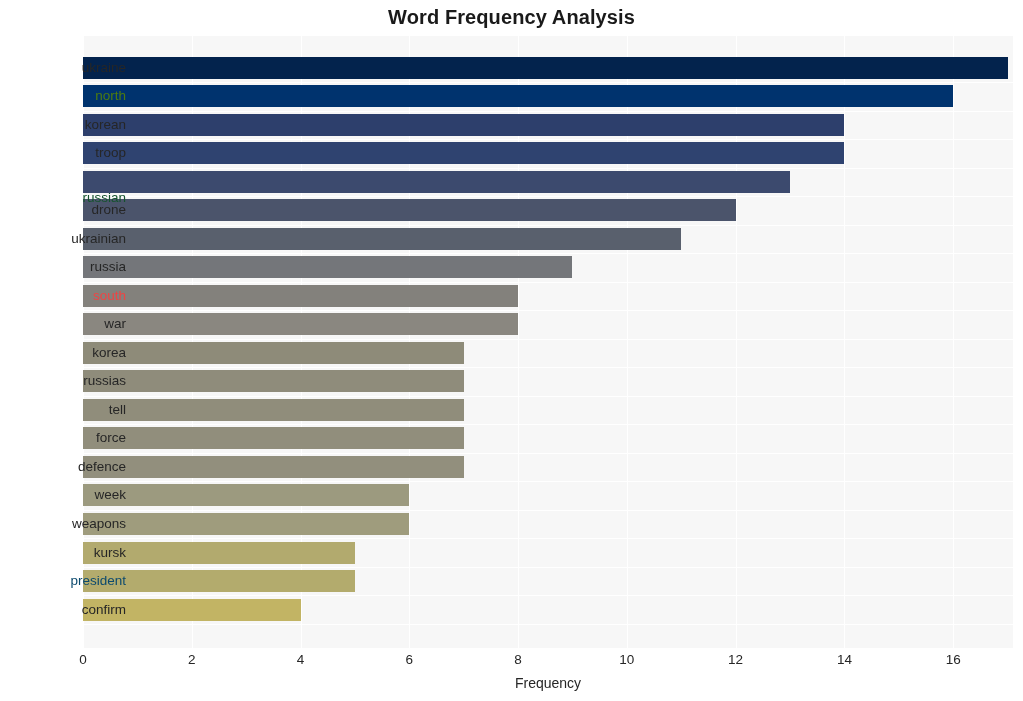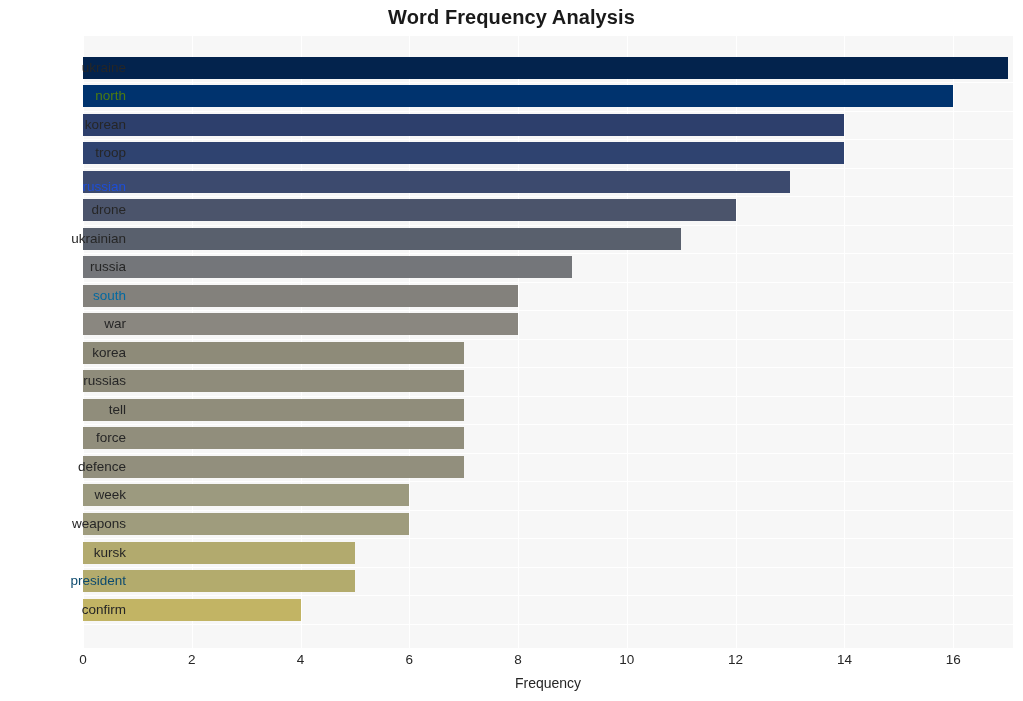--- a/index.html
+++ b/index.html
@@ -160,25 +160,25 @@
       <div class="gridline-h" style="top: 559.266px; background: rgb(255, 255, 255);"></div>
       <div class="bar" title="confirm: 4" style="left: 0px; top: 562.518px; width: 217.544px; background: rgb(194, 180, 100);"></div>
       <div class="gridline-h" style="top: 587.771px; background: rgb(255, 255, 255);"></div>
     </div>
 
   <div class="ylabels" id="ylabels">
       <div class="ylabel" style="top: 24.9255px; color: rgb(38, 38, 38);">ukraine</div>
       <div class="ylabel" style="top: 53.4304px; color: #4d7c0f;">north</div>
       <div class="ylabel" style="top: 81.9353px; color: rgb(38, 38, 38);">korean</div>
       <div class="ylabel" style="top: 110.44px; color: rgb(38, 38, 38);">troop</div>
-      <div class="ylabel" style="top: 144px; color: #1d4ed8;">russian</div>
+      <div class="ylabel" style="top: 155px; color: #14532d;">russian</div>
       <div class="ylabel" style="top: 167.45px; color: rgb(38, 38, 38);">drone</div>
       <div class="ylabel" style="top: 195.955px; color: rgb(38, 38, 38);">ukrainian</div>
       <div class="ylabel" style="top: 224.46px; color: rgb(38, 38, 38);">russia</div>
-      <div class="ylabel" style="top: 252.965px; color: #0369a1;">south</div>
+      <div class="ylabel" style="top: 252.965px; color: #ef4444;">south</div>
       <div class="ylabel" style="top: 281.469px; color: rgb(38, 38, 38);">war</div>
       <div class="ylabel" style="top: 309.974px; color: rgb(38, 38, 38);">korea</div>
       <div class="ylabel" style="top: 338.479px; color: rgb(38, 38, 38);">russias</div>
       <div class="ylabel" style="top: 366.984px; color: rgb(38, 38, 38);">tell</div>
       <div class="ylabel" style="top: 395.489px; color: rgb(38, 38, 38);">force</div>
       <div class="ylabel" style="top: 423.994px; color: rgb(38, 38, 38);">defence</div>
       <div class="ylabel" style="top: 452.499px; color: rgb(38, 38, 38);">week</div>
       <div class="ylabel" style="top: 481.004px; color: rgb(38, 38, 38);">weapons</div>
       <div class="ylabel" style="top: 509.509px; color: rgb(38, 38, 38);">kursk</div>
       <div class="ylabel" style="top: 538.014px; color: #0c4a6e;">president</div>

